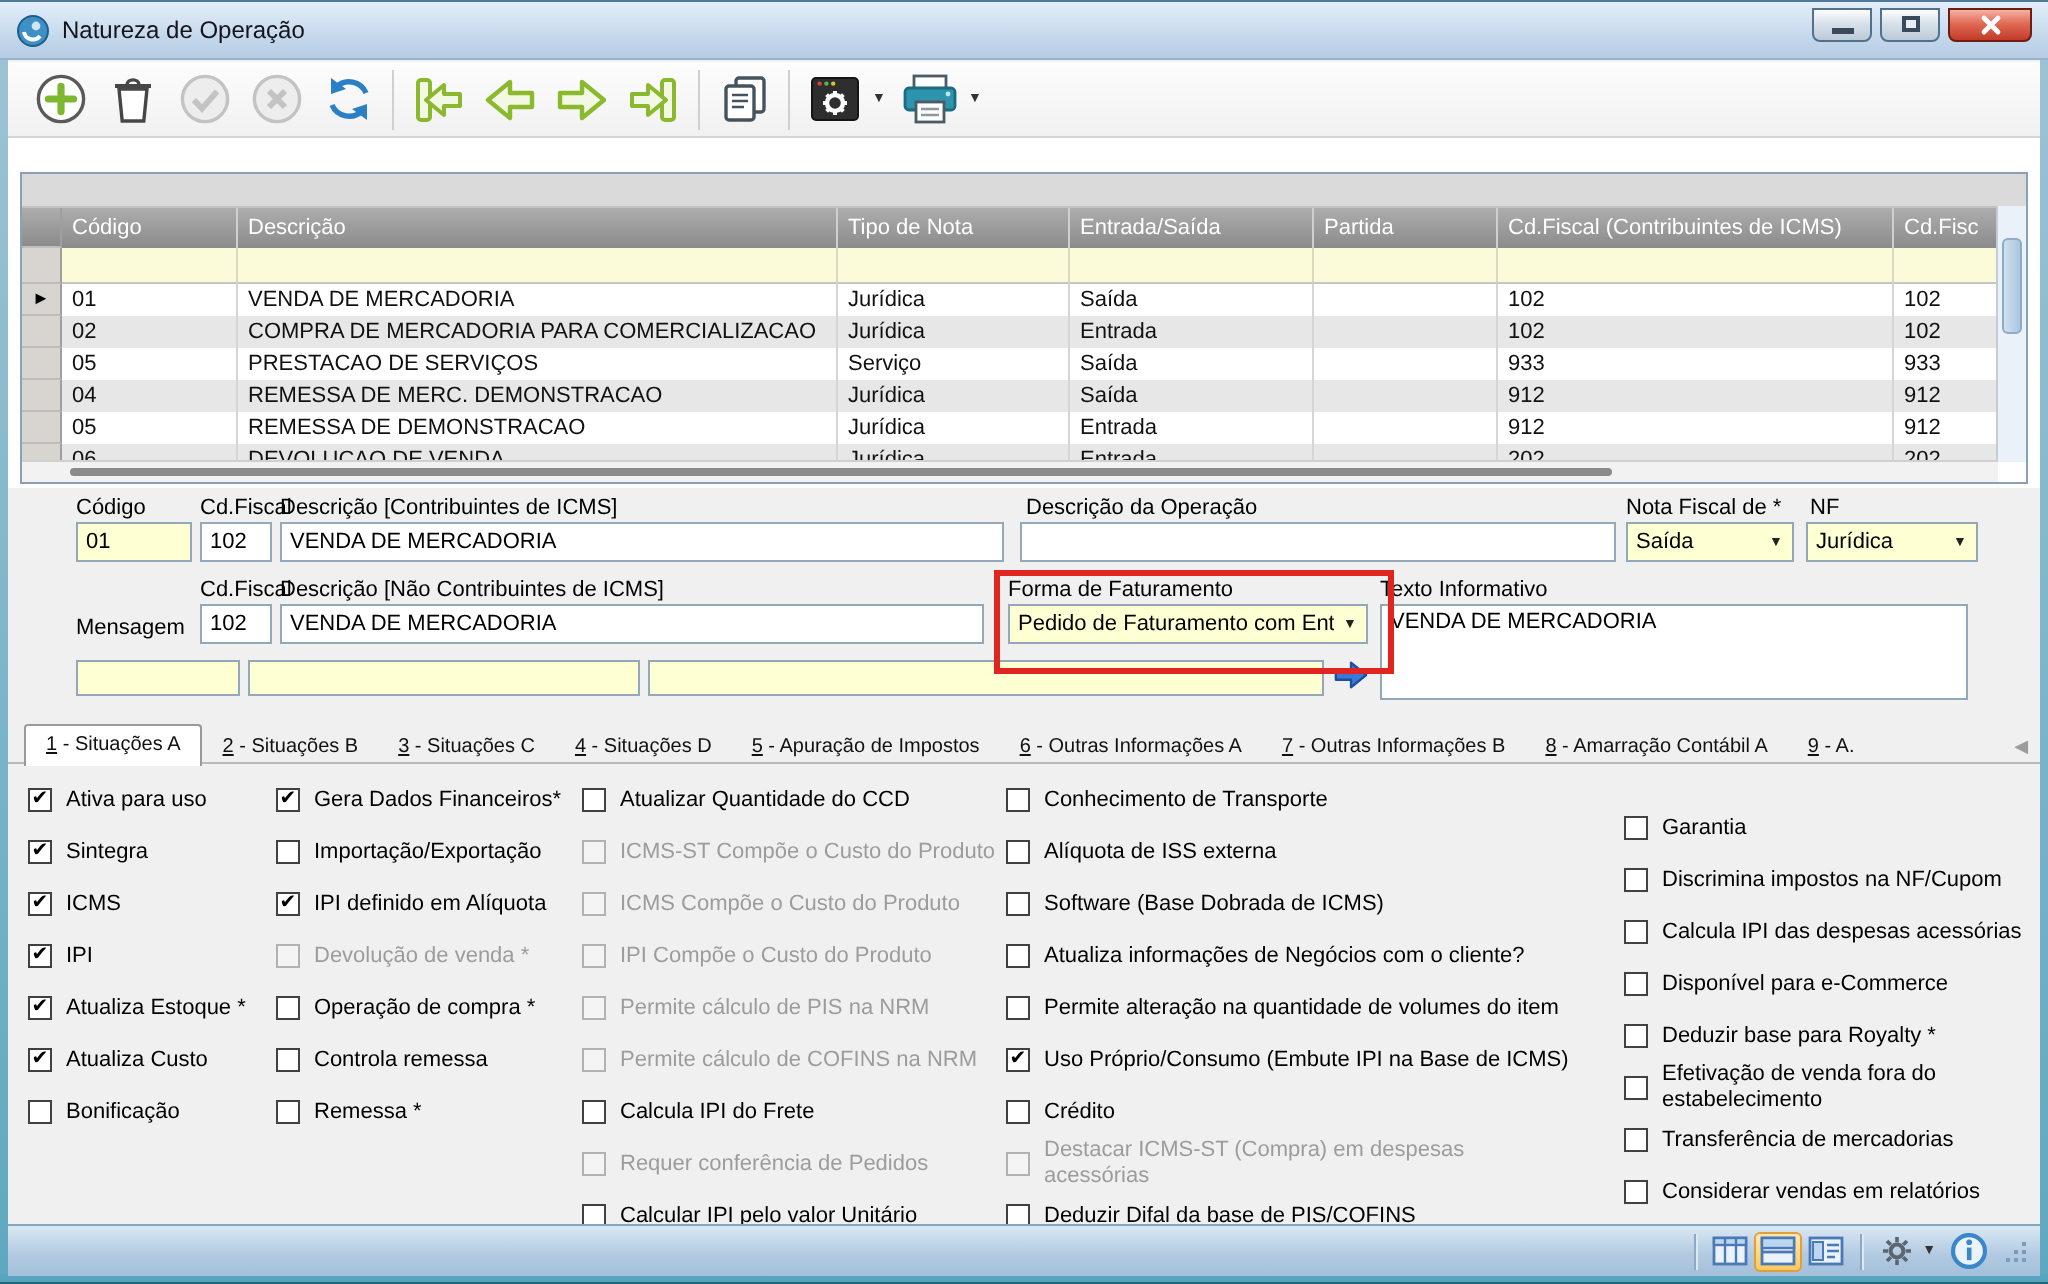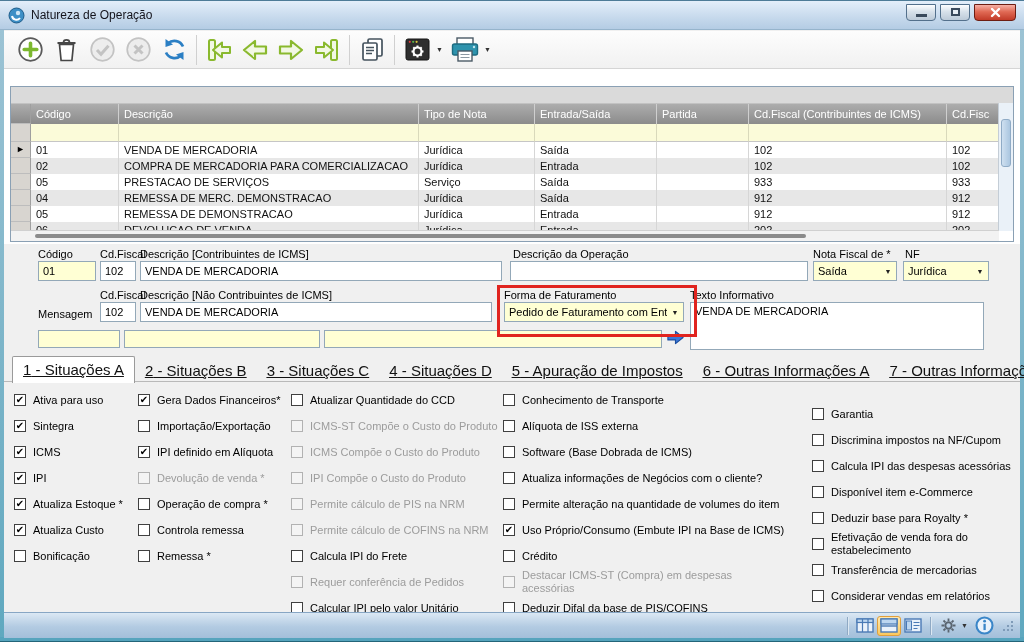--- a/index.html
+++ b/index.html
@@ -65,21 +65,21 @@
   .dd-caret{width:16px;align-self:stretch;display:flex;align-items:center;justify-content:center;
     font-size:7px;color:#222;}
   .textarea{position:absolute;box-sizing:border-box;border:1px solid #93a8b8;background:#fff;
     font-size:11px;padding:2px 4px;}
   .red-box{position:absolute;left:493px;top:41px;width:194px;height:46px;border:3px solid #e0241f;
     pointer-events:none;z-index:3;}
   .blue-arrow{position:absolute;left:662px;top:84px;}
   
   .tabs{position:absolute;top:356px;left:4px;right:4px;height:26px;background:#f0f0f0;
     display:flex;align-items:flex-end;padding-left:8px;box-sizing:border-box;}
-  .tab{font-size:15px;color:#111;padding:4px 10px 3px;white-space:nowrap;text-decoration:underline;}
+  .tab{font-size:10px;color:#111;padding:4px 10px 3px;white-space:nowrap;}
   .tab.active{background:#fff;border:1px solid #9a9a9a;border-bottom:none;border-radius:2px 2px 0 0;
     margin-bottom:-1px;position:relative;z-index:2;padding-bottom:5px;}
   .tabnum{text-decoration:underline;}
   .tab-scroll{margin-left:auto;display:flex;gap:7px;align-items:center;padding:0 6px 4px 0;font-size:9px;}
   .tab-scroll .dis{color:#9c9c9c}
   .tab-panel-line{position:absolute;top:381px;left:4px;right:4px;height:1px;background:#b9b9b9;}
   
   .cb-panel{position:absolute;top:382px;left:4px;right:4px;bottom:30px;background:#f0f0f0;}
   .cb-col{position:absolute;top:5px;}
   .cb-col:nth-child(1){left:10px;width:124px;}
@@ -525,21 +525,21 @@
         <div class="cb-item">
           <span class="cb-box"></span>
           <span class="cb-label">Discrimina impostos na NF/Cupom</span>
         </div>
         <div class="cb-item">
           <span class="cb-box"></span>
           <span class="cb-label">Calcula IPI das despesas acessórias</span>
         </div>
         <div class="cb-item">
           <span class="cb-box"></span>
-          <span class="cb-label">Disponível item e-Commerce</span>
+          <span class="cb-label">Disponível para e-Commerce</span>
         </div>
         <div class="cb-item">
           <span class="cb-box"></span>
           <span class="cb-label">Deduzir base para Royalty *</span>
         </div>
         <div class="cb-item">
           <span class="cb-box"></span>
           <span class="cb-label">Efetivação de venda fora do estabelecimento</span>
         </div>
         <div class="cb-item">

